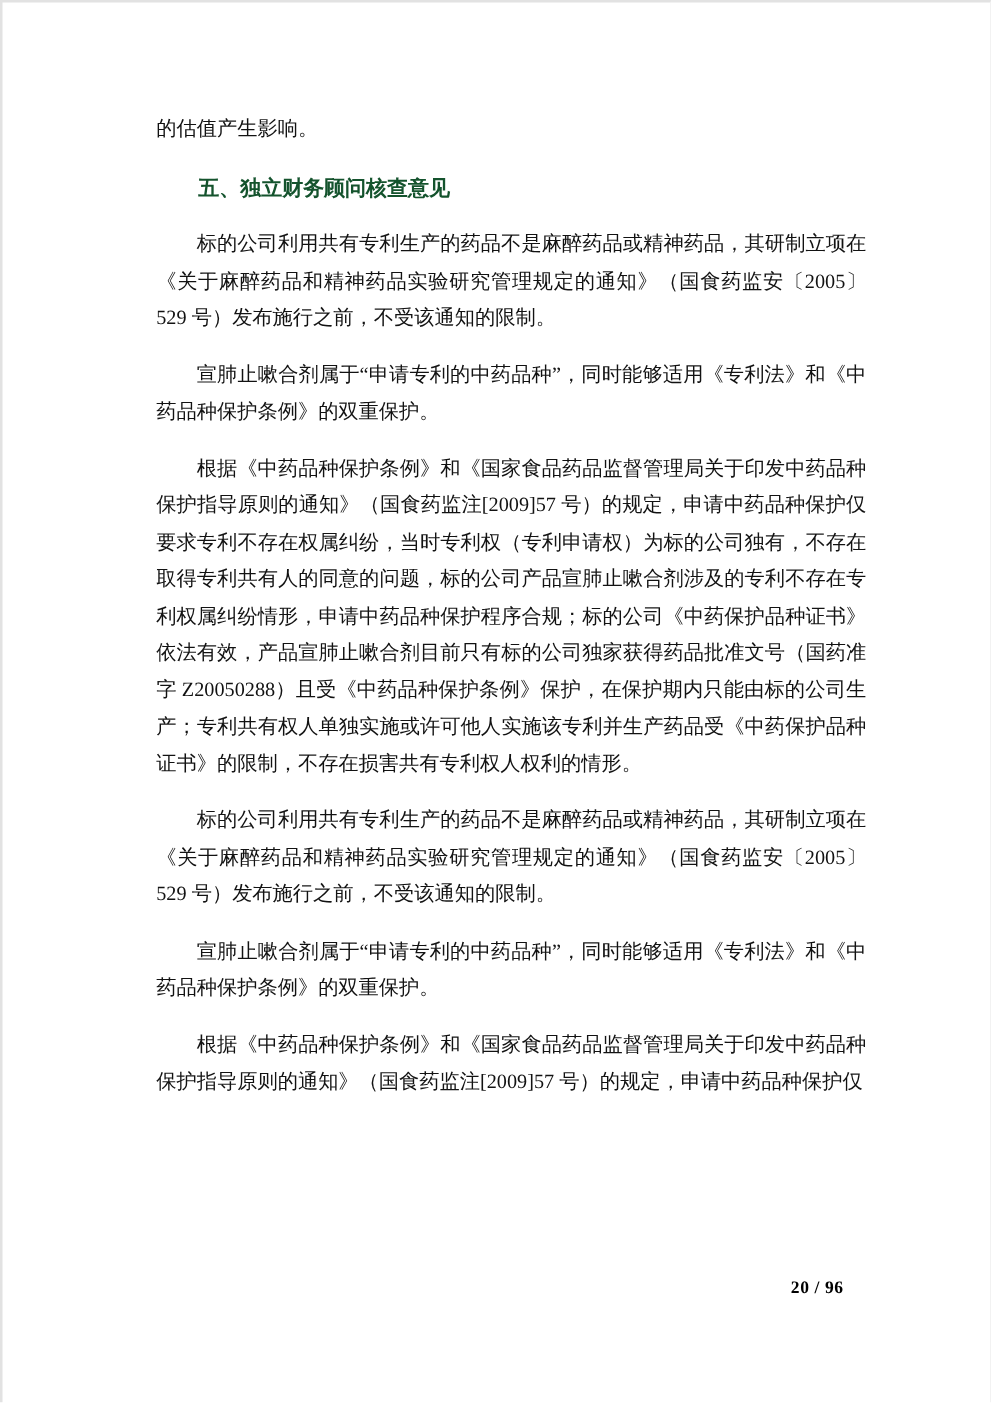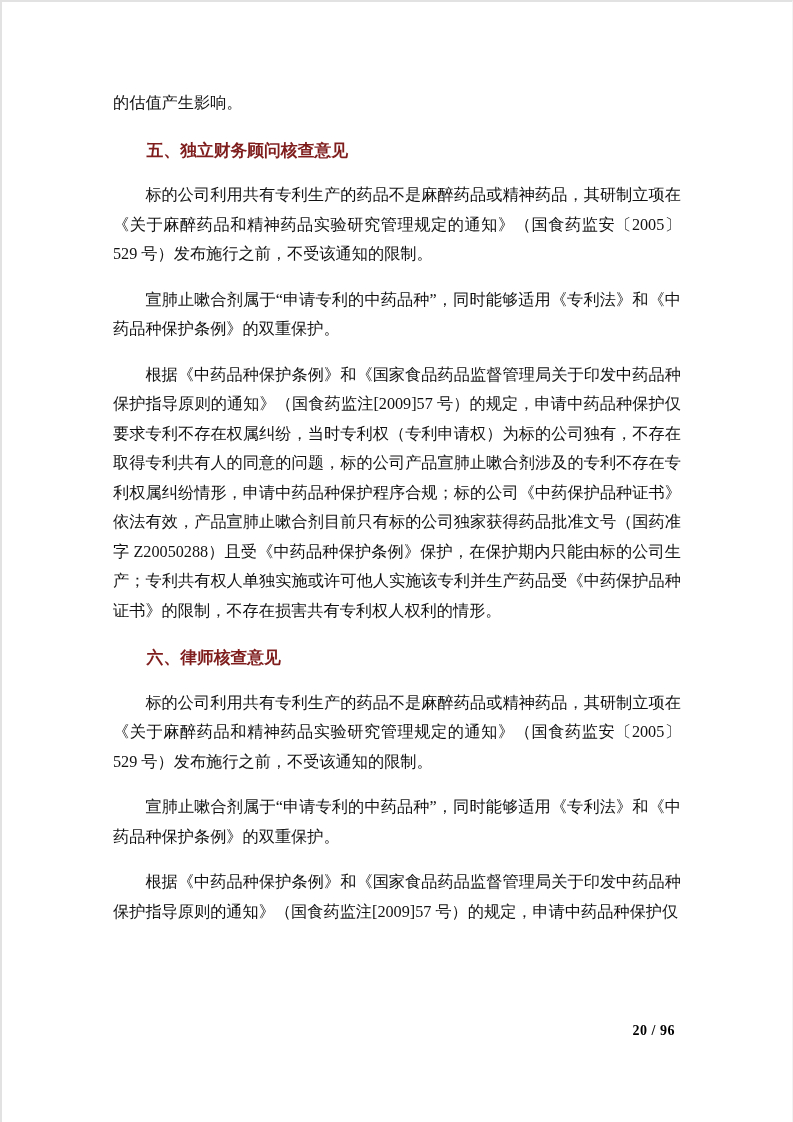--- a/index.html
+++ b/index.html
@@ -15,21 +15,21 @@
     background: #ffffff;
     border-top: 2px solid #e2e2e2;
     border-left: 2px solid #e2e2e2;
     border-right: 1px solid #f2f2f2;
     overflow: hidden;
     font-family: "Liberation Serif", "DejaVu Serif", serif;
     color: #121212;
   }
   .content {
     position: absolute;
-    left: 111px;
+    left: 123px;
     top: 87px;
     width: 568px;
     font-size: 16.2px;
     line-height: 29.5px;
     text-align: justify;
     text-justify: inter-ideograph;
     text-align-last: left;
   }
   .content p {
     margin: 16px 0 0 0;
@@ -38,21 +38,21 @@
   .content p.continuation {
     margin-top: 0;
     text-indent: 0;
   }
   .content h2 {
     margin: 17px 0 0 0;
     font-size: 16.8px;
     line-height: 29.5px;
     font-weight: bold;
     text-indent: 2em;
-    color: #7f1d1d;
+    color: #14532d;
   }
   .page-footer {
     position: absolute;
     top: 1021px;
     right: 117px;
     font-size: 14px;
     font-weight: bold;
     color: #000000;
     letter-spacing: 0.5px;
     text-align: center;
@@ -67,21 +67,20 @@
 
     <h2>五、独立财务顾问核查意见</h2>
 
     <p>标的公司利用共有专利生产的药品不是麻醉药品或精神药品，其研制立项在《关于麻醉药品和精神药品实验研究管理规定的通知》（国食药监安〔2005〕529 号）发布施行之前，不受该通知的限制。</p>
 
     <p>宣肺止嗽合剂属于“申请专利的中药品种”，同时能够适用《专利法》和《中药品种保护条例》的双重保护。</p>
 
     <p>根据《中药品种保护条例》和《国家食品药品监督管理局关于印发中药品种保护指导原则的通知》（国食药监注[2009]57 号）的规定，申请中药品种保护仅要求专利不存在权属纠纷，当时专利权（专利申请权）为标的公司独有，不存在取得专利共有人的同意的问题，标的公司产品宣肺止嗽合剂涉及的专利不存在专利权属纠纷情形，申请中药品种保护程序合规；标的公司《中药保护品种证书》依法有效，产品宣肺止嗽合剂目前只有标的公司独家获得药品批准文号（国药准字 Z20050288）且受《中药品种保护条例》保护，在保护期内只能由标的公司生产；专利共有权人单独实施或许可他人实施该专利并生产药品受《中药保护品种证书》的限制，不存在损害共有专利权人权利的情形。</p>
 
 
-    <h2>六、律师核查意见</h2>
 
     <p>标的公司利用共有专利生产的药品不是麻醉药品或精神药品，其研制立项在《关于麻醉药品和精神药品实验研究管理规定的通知》（国食药监安〔2005〕529 号）发布施行之前，不受该通知的限制。</p>
 
     <p>宣肺止嗽合剂属于“申请专利的中药品种”，同时能够适用《专利法》和《中药品种保护条例》的双重保护。</p>
 
     <p>根据《中药品种保护条例》和《国家食品药品监督管理局关于印发中药品种保护指导原则的通知》（国食药监注[2009]57 号）的规定，申请中药品种保护仅</p>
   </div>
 
   <div class="page-footer">20 / 96</div>
 </div>

